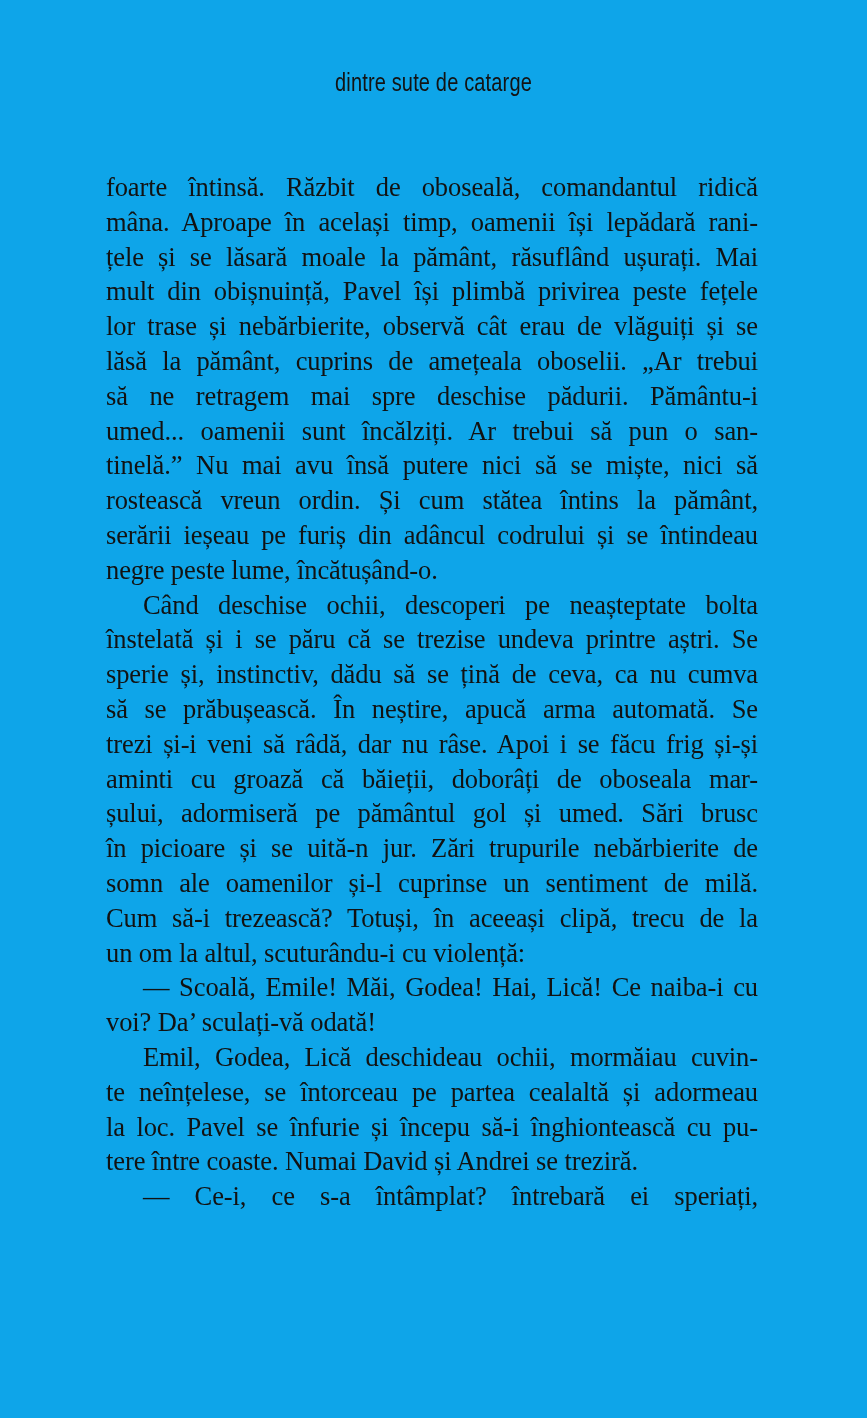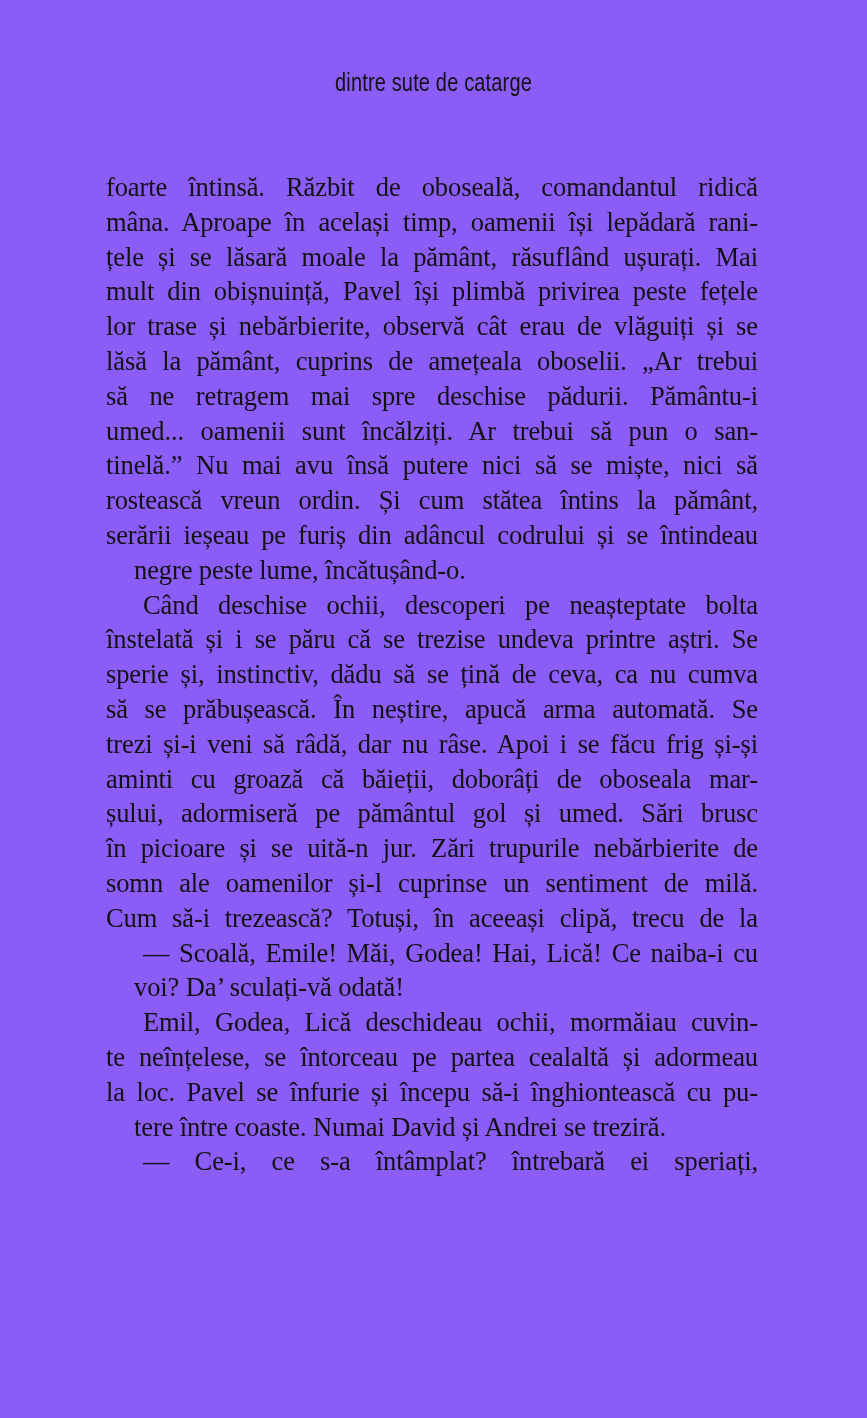--- a/index.html
+++ b/index.html
@@ -4,21 +4,21 @@
 <style>
   html, body {
     margin: 0;
     padding: 0;
     background: #ffffff;
   }
   .page {
     position: relative;
     width: 867px;
     height: 1418px;
-    background: #8b5cf6;
+    background: #0ea5e9;
     overflow: hidden;
     font-family: "Liberation Serif", "DejaVu Serif", serif;
     color: #121212;
   }
   .running-head {
     position: absolute;
     top: 68px;
     left: 0;
     width: 100%;
     text-align: center;
@@ -38,21 +38,20 @@
   .line {
     font-size: 26.5px;
     line-height: 34.8px;
     letter-spacing: -0.1px;
     text-align: justify;
     text-align-last: justify;
     white-space: normal;
   }
   .line.para-end {
     text-align-last: left;
-    margin-left: 28px;
   }
   .line.indent {
     text-indent: 37px;
   }
   .page-number {
     position: absolute;
     top: 1336px;
     left: 0;
     width: 100%;
     text-align: center;
@@ -82,20 +81,21 @@
       <div class="line indent">Când deschise ochii, descoperi pe neașteptate bolta</div>
       <div class="line">înstelată și i se păru că se trezise undeva printre aștri. Se</div>
       <div class="line">sperie și, instinctiv, dădu să se țină de ceva, ca nu cumva</div>
       <div class="line">să se prăbușească. În neștire, apucă arma automată. Se</div>
       <div class="line">trezi și-i veni să râdă, dar nu râse. Apoi i se făcu frig și-și</div>
       <div class="line">aminti cu groază că băieții, doborâți de oboseala mar-</div>
       <div class="line">șului, adormiseră pe pământul gol și umed. Sări brusc</div>
       <div class="line">în picioare și se uită-n jur. Zări trupurile nebărbierite de</div>
       <div class="line">somn ale oamenilor și-l cuprinse un sentiment de milă.</div>
       <div class="line">Cum să-i trezească? Totuși, în aceeași clipă, trecu de la</div>
+      <div class="line para-end">un om la altul, scuturându-i cu violență:</div>
       <div class="line indent">— Scoală, Emile! Măi, Godea! Hai, Lică! Ce naiba-i cu</div>
       <div class="line para-end">voi? Da’ sculați-vă odată!</div>
       <div class="line indent">Emil, Godea, Lică deschideau ochii, mormăiau cuvin-</div>
       <div class="line">te neînțelese, se întorceau pe partea cealaltă și adormeau</div>
       <div class="line">la loc. Pavel se înfurie și începu să-i înghiontească cu pu-</div>
       <div class="line para-end">tere între coaste. Numai David și Andrei se treziră.</div>
       <div class="line indent">— Ce-i, ce s-a întâmplat? întrebară ei speriați,</div>
     </div>
 
 </div>

